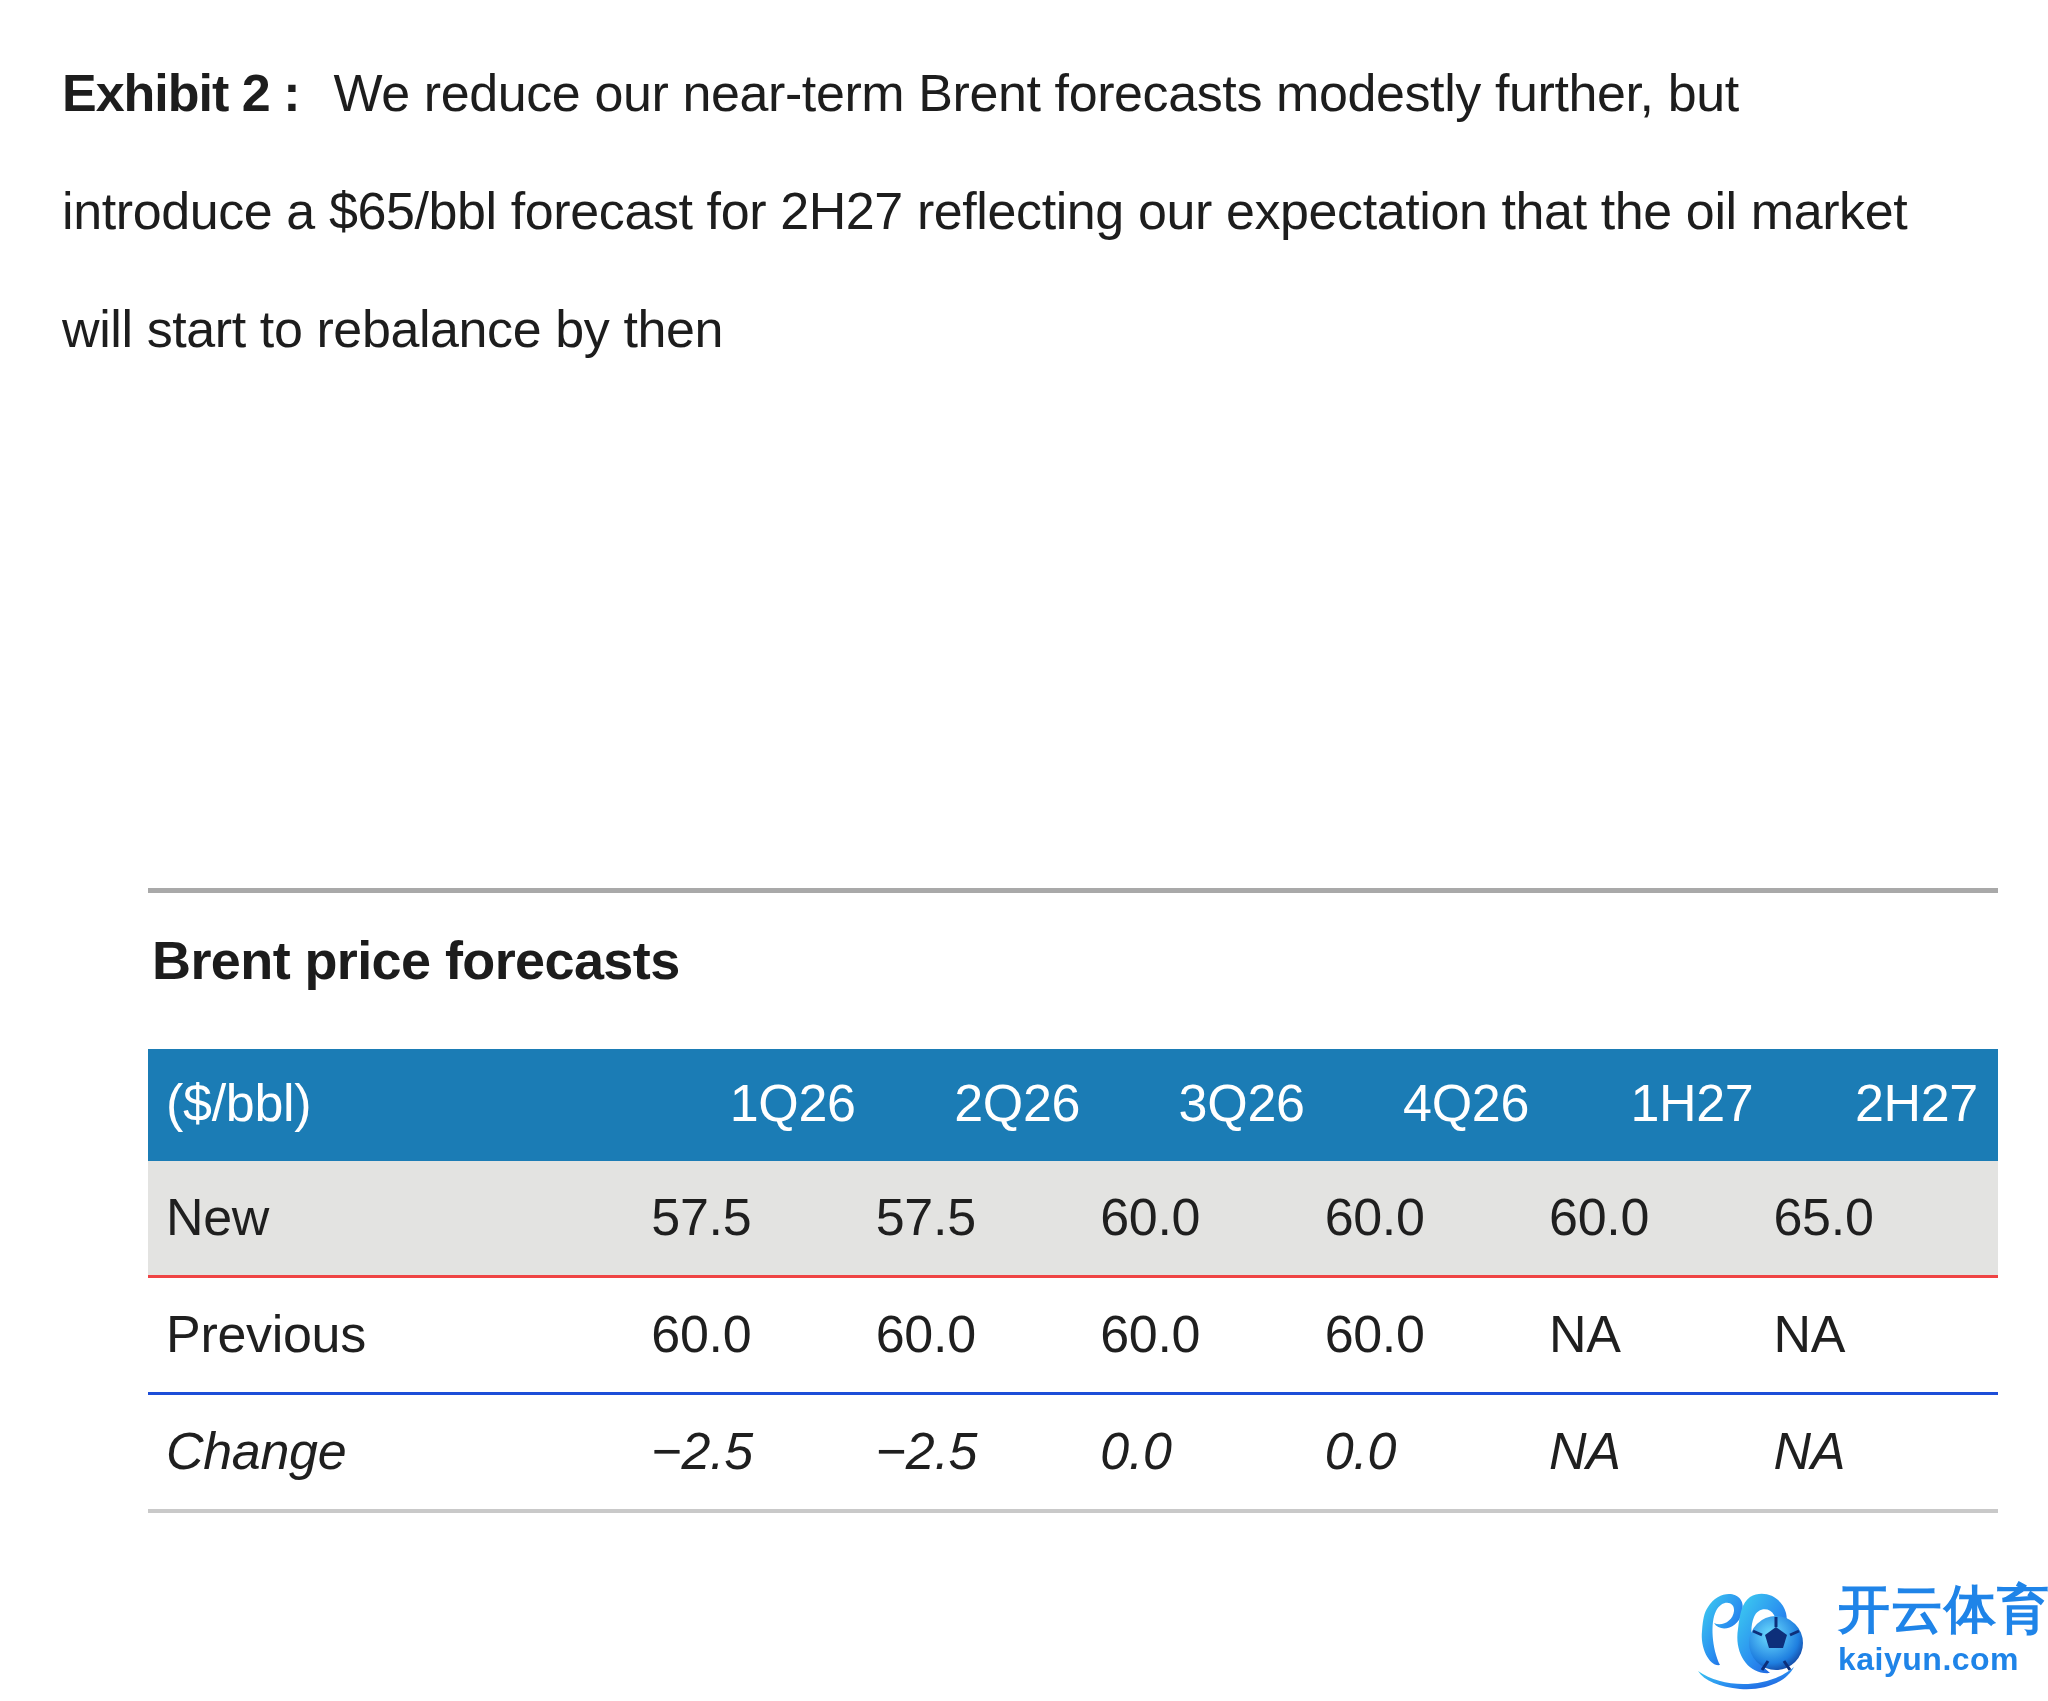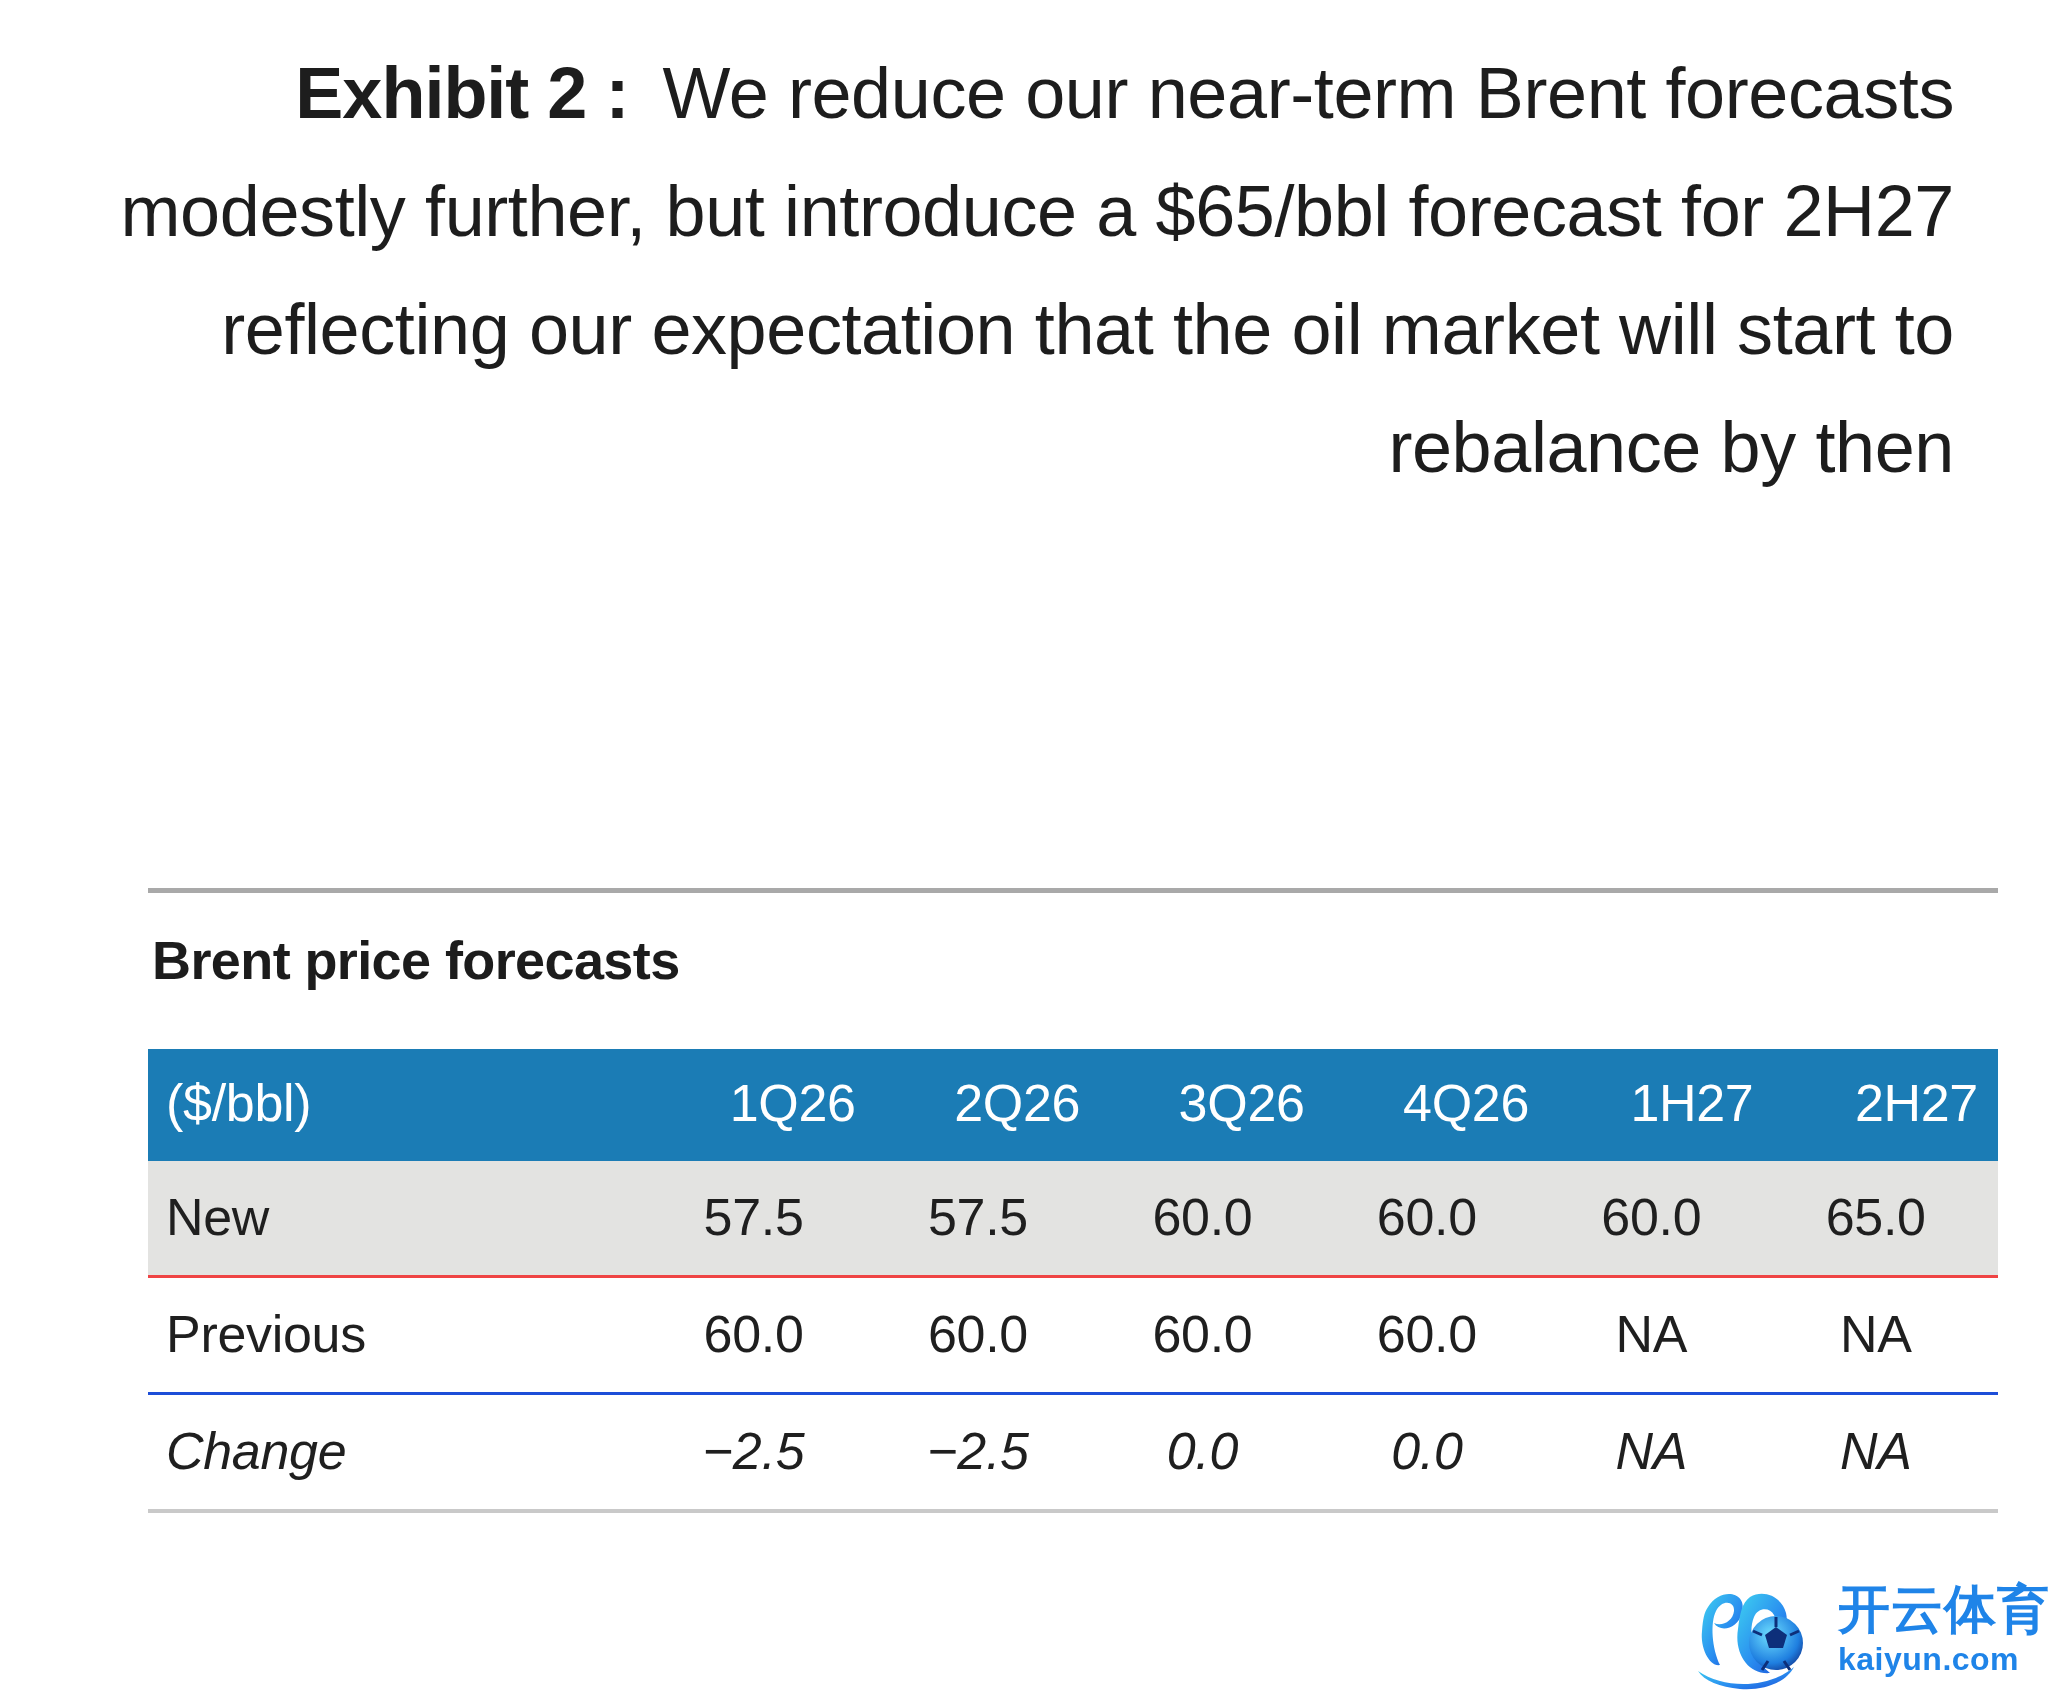--- a/index.html
+++ b/index.html
@@ -12,29 +12,28 @@
     height: 1701px;
     position: relative;
     overflow: hidden;
     font-family: "Liberation Sans", sans-serif;
     -webkit-font-smoothing: antialiased;
   }
 
   
   #exhibit-heading {
     position: absolute;
-    left: 54px;
+    left: 62px;
     top: 34px;
     width: 1900px;
-    font-size: 72px;
+    font-size: 52px;
     line-height: 118px;
     color: #1d1d1d;
     letter-spacing: -0.4px;
     font-weight: 400;
-    text-align: right;
   }
   #exhibit-heading .lead {
     font-weight: 700;
     letter-spacing: -1px;
   }
   #exhibit-heading .gap {
     display: inline-block;
     width: 34px;
   }
 
@@ -94,21 +93,21 @@
   table.forecast tbody td {
     padding: 26px 0 28px 0;
     letter-spacing: -0.3px;
     white-space: nowrap;
   }
   table.forecast tbody td.td-label {
     text-align: left;
     padding-left: 18px;
   }
   table.forecast tbody td.td-val {
-    text-align: center;
+    text-align: left;
     padding-right: 20px;
   }
 
   tr.row-new { background: #e3e3e1; }
   tr.row-previous { background: #ffffff; }
   tr.row-change { background: #ffffff; font-style: italic; }
 
   tr.row-previous td { border-top: 3px solid #ef4444; }
   tr.row-change td   { border-top: 3px solid #1d4ed8; }
 

